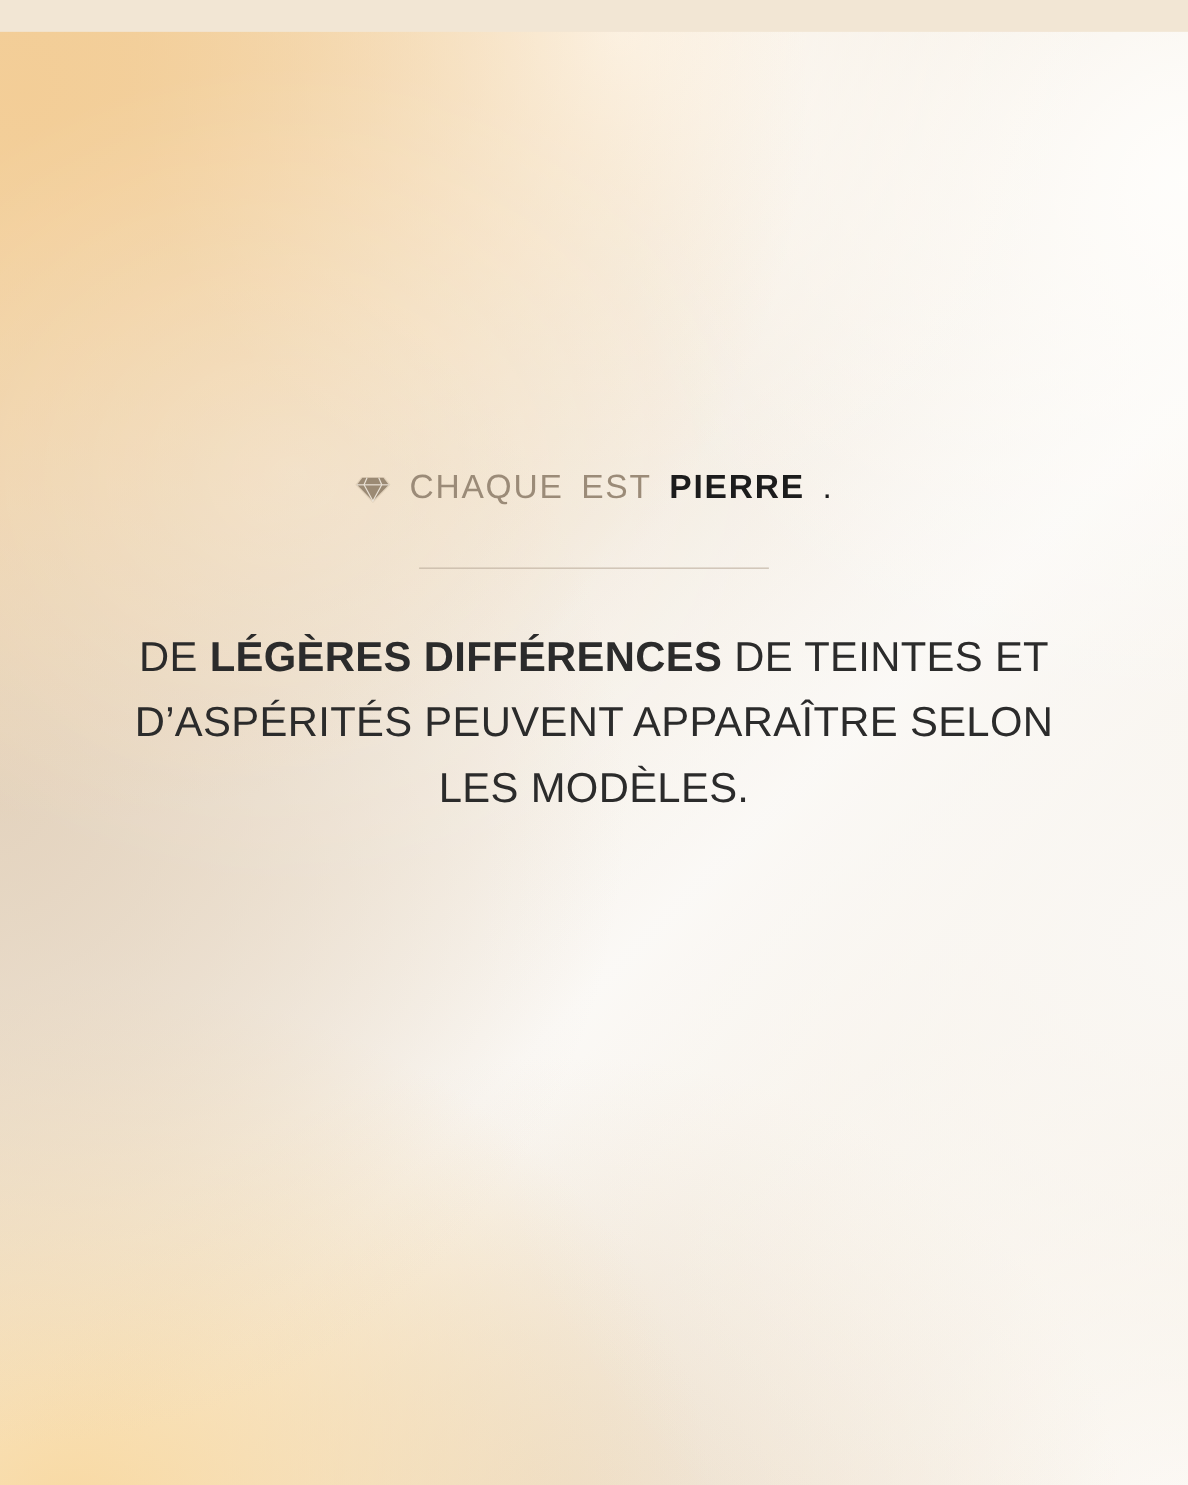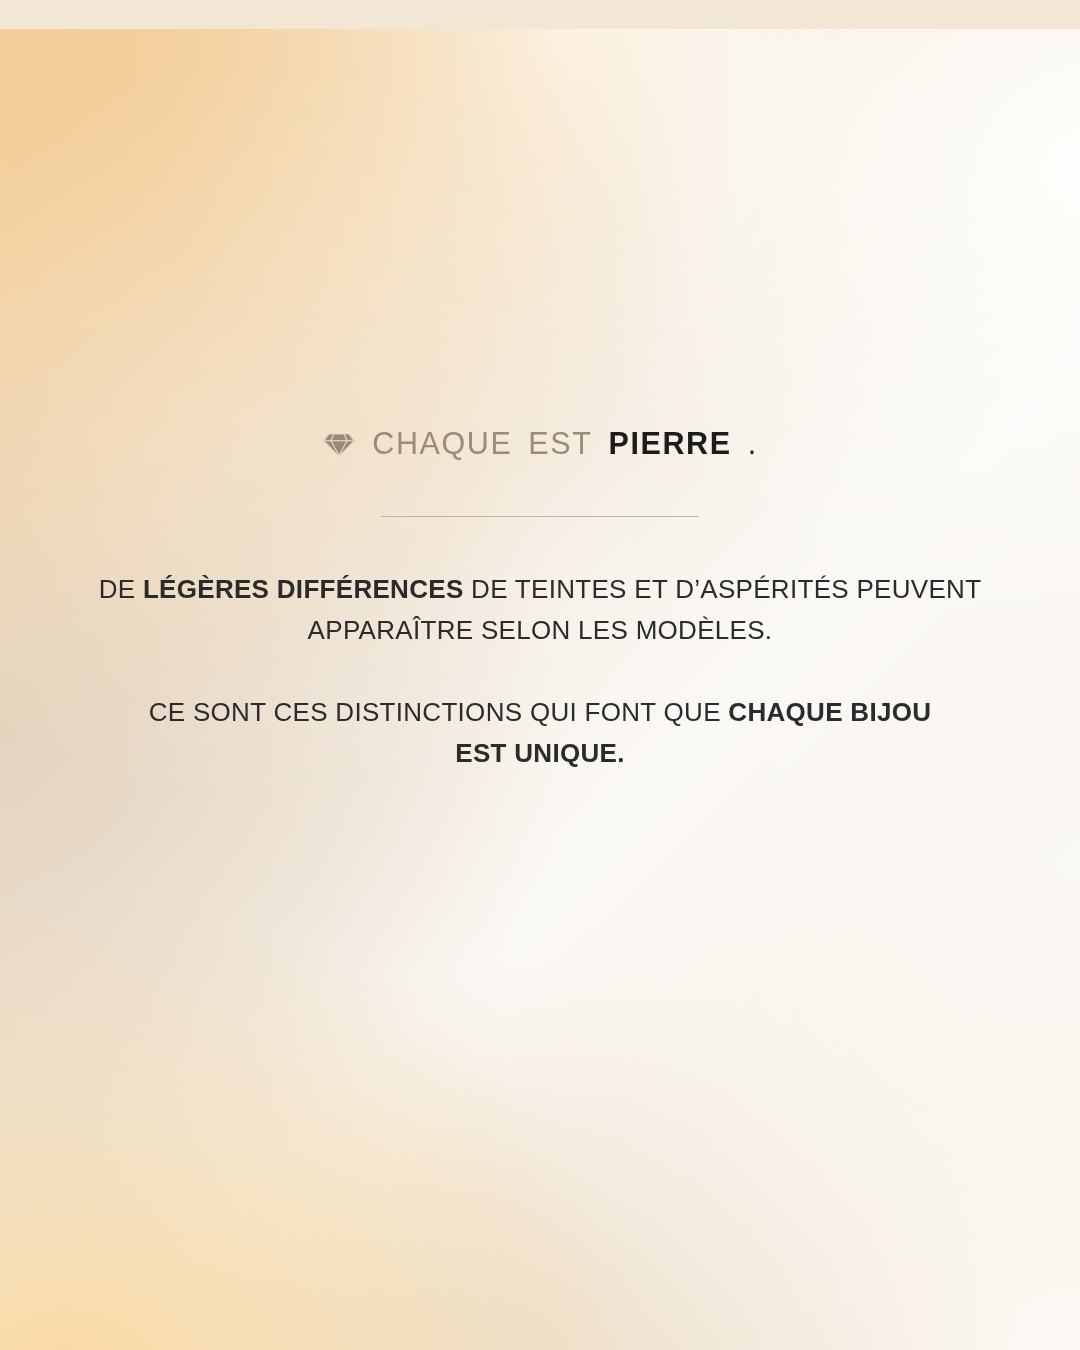--- a/index.html
+++ b/index.html
@@ -82,21 +82,21 @@
   .divider {
     width: 318px;
     height: 1px;
     margin: 55px auto 0;
     background: #b8aa99;
     opacity: 0.85;
   }
 
   .para {
     color: #2b2b2b;
-    font-size: 26px;
+    font-size: 38px;
     line-height: 1.56;
     letter-spacing: 0.3px;
     font-weight: 400;
     margin: 0;
   }
   .para-1 {
     margin-top: 52px;
     max-width: 900px;
     margin-left: auto;
     margin-right: auto;
@@ -133,16 +133,15 @@
       <span class="light">CHAQUE</span>
       <span class="light">EST</span>
       <span class="dark">PIERRE</span>
         <span class="dot">.</span>
     </div>
 
     <div class="divider"></div>
 
     <p class="para para-1"><span>DE </span><b>LÉGÈRES DIFFÉRENCES</b><span> DE TEINTES ET D’ASPÉRITÉS PEUVENT APPARAÎTRE SELON LES MODÈLES.</span></p>
 
-    <p class="para para-2"><span>CE SONT CES DISTINCTIONS QUI FONT QUE </span><b>CHAQUE BIJOU EST UNIQUE.</b></p>
 
   </div>
 </div>
 
 </body></html>

